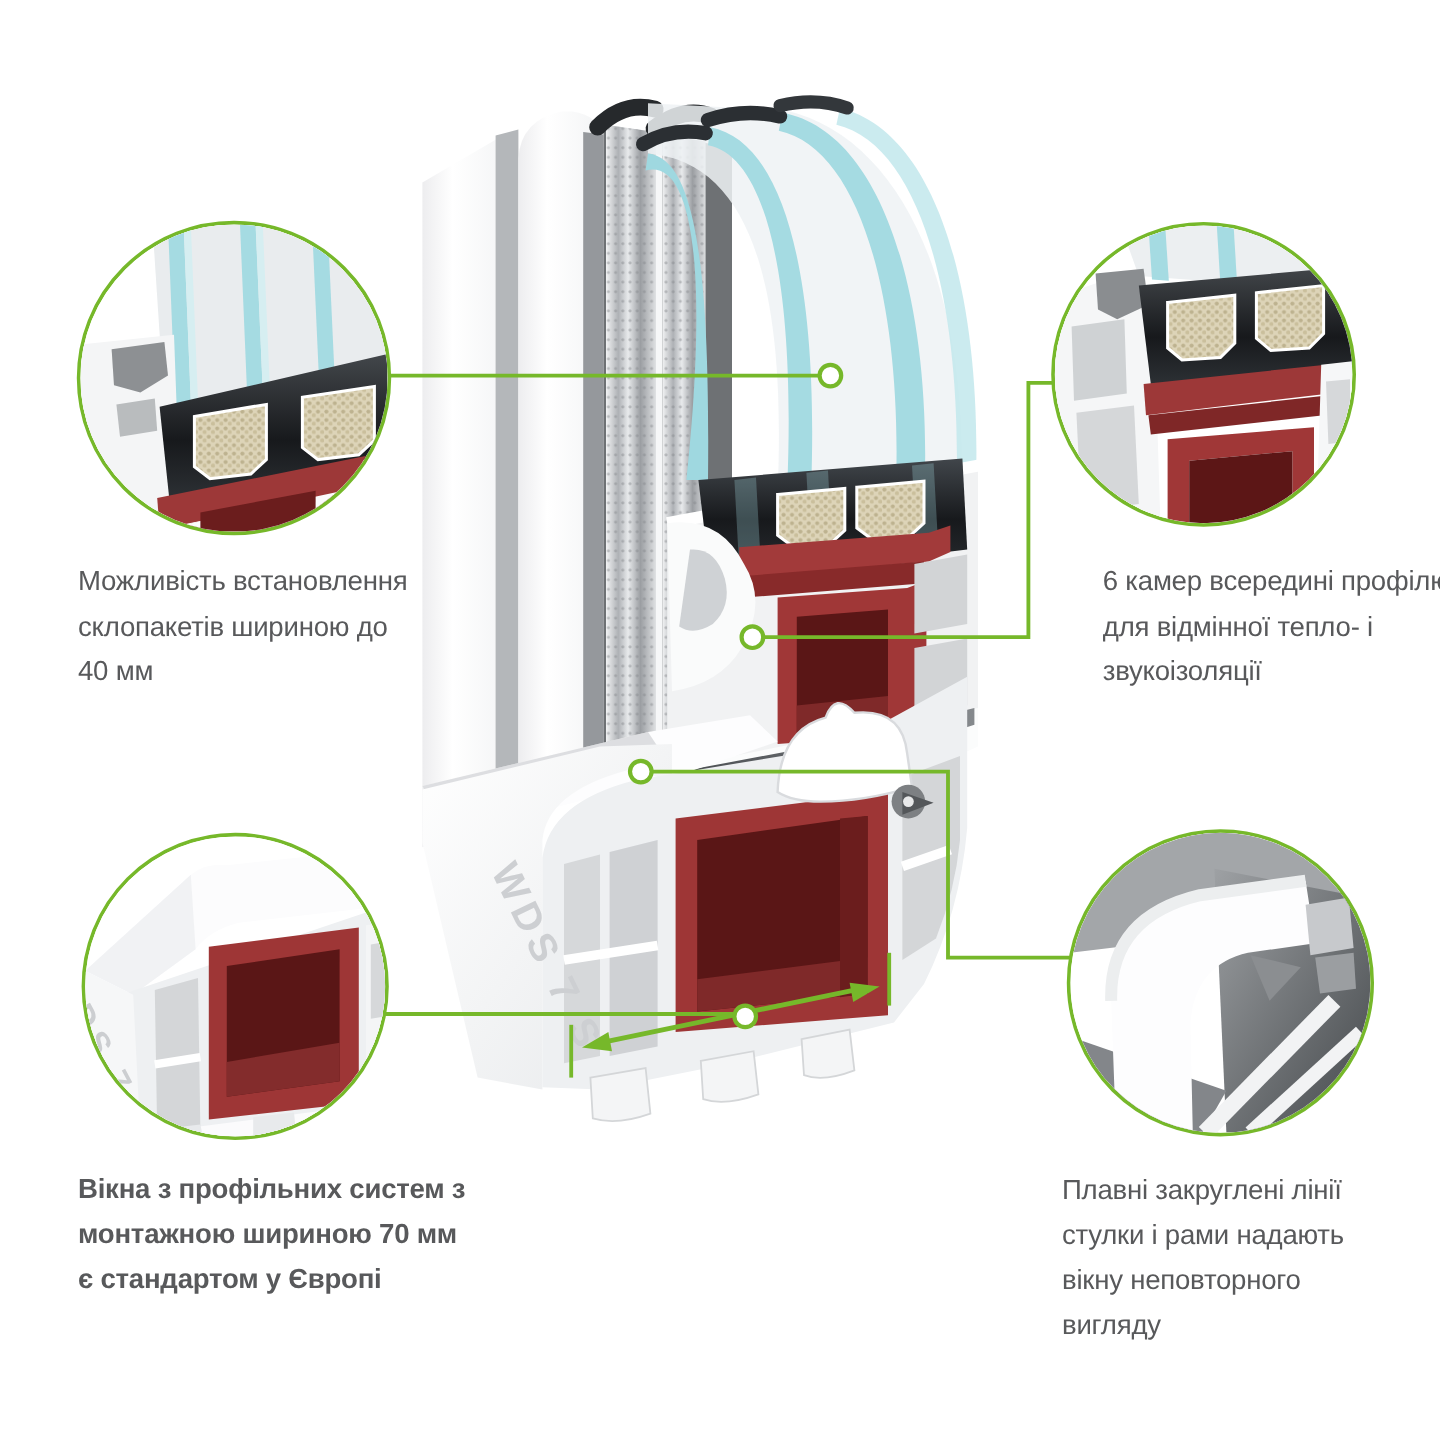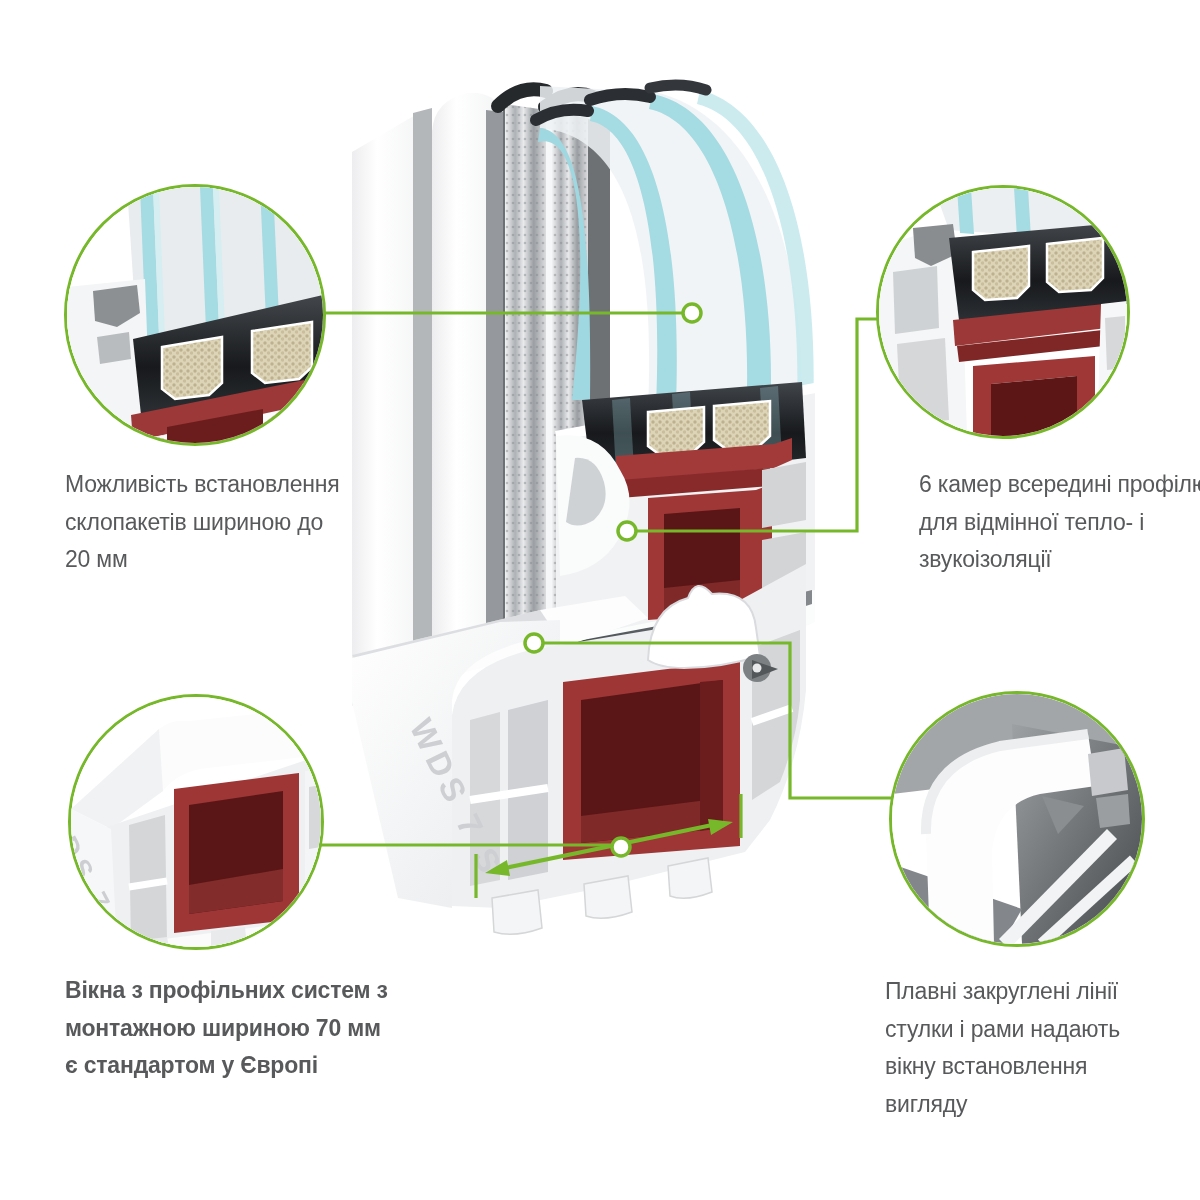--- a/index.html
+++ b/index.html
@@ -278,25 +278,25 @@
       <path d="M196,60 L232,54 L236,96 L200,102 Z" fill="#c7c9cc"></path>
       <path d="M204,104 L236,100 L238,130 L208,134 Z" fill="#9b9ea1"></path>
 
       <path d="M112,250 L220,140" stroke="#f2f3f4" stroke-width="14"></path>
       <path d="M150,250 L242,166" stroke="#f2f3f4" stroke-width="12"></path>
     </svg>
   </div>
 
   <div class="note" id="n-tl">Можливість встановлення
 склопакетів шириною до
-20 мм</div>
+40 мм</div>
   <div class="note" id="n-tr">6 камер всередині профілю
 для відмінної тепло- і
 звукоізоляції</div>
   <div class="note" id="n-bl">Вікна з профільних систем з
 монтажною шириною 70 мм
 є стандартом у Європі</div>
   <div class="note" id="n-br">Плавні закруглені лінії
 стулки і рами надають
-вікну встановлення
+вікну неповторного
 вигляду</div>
 
 </div>
 
 </body></html>

